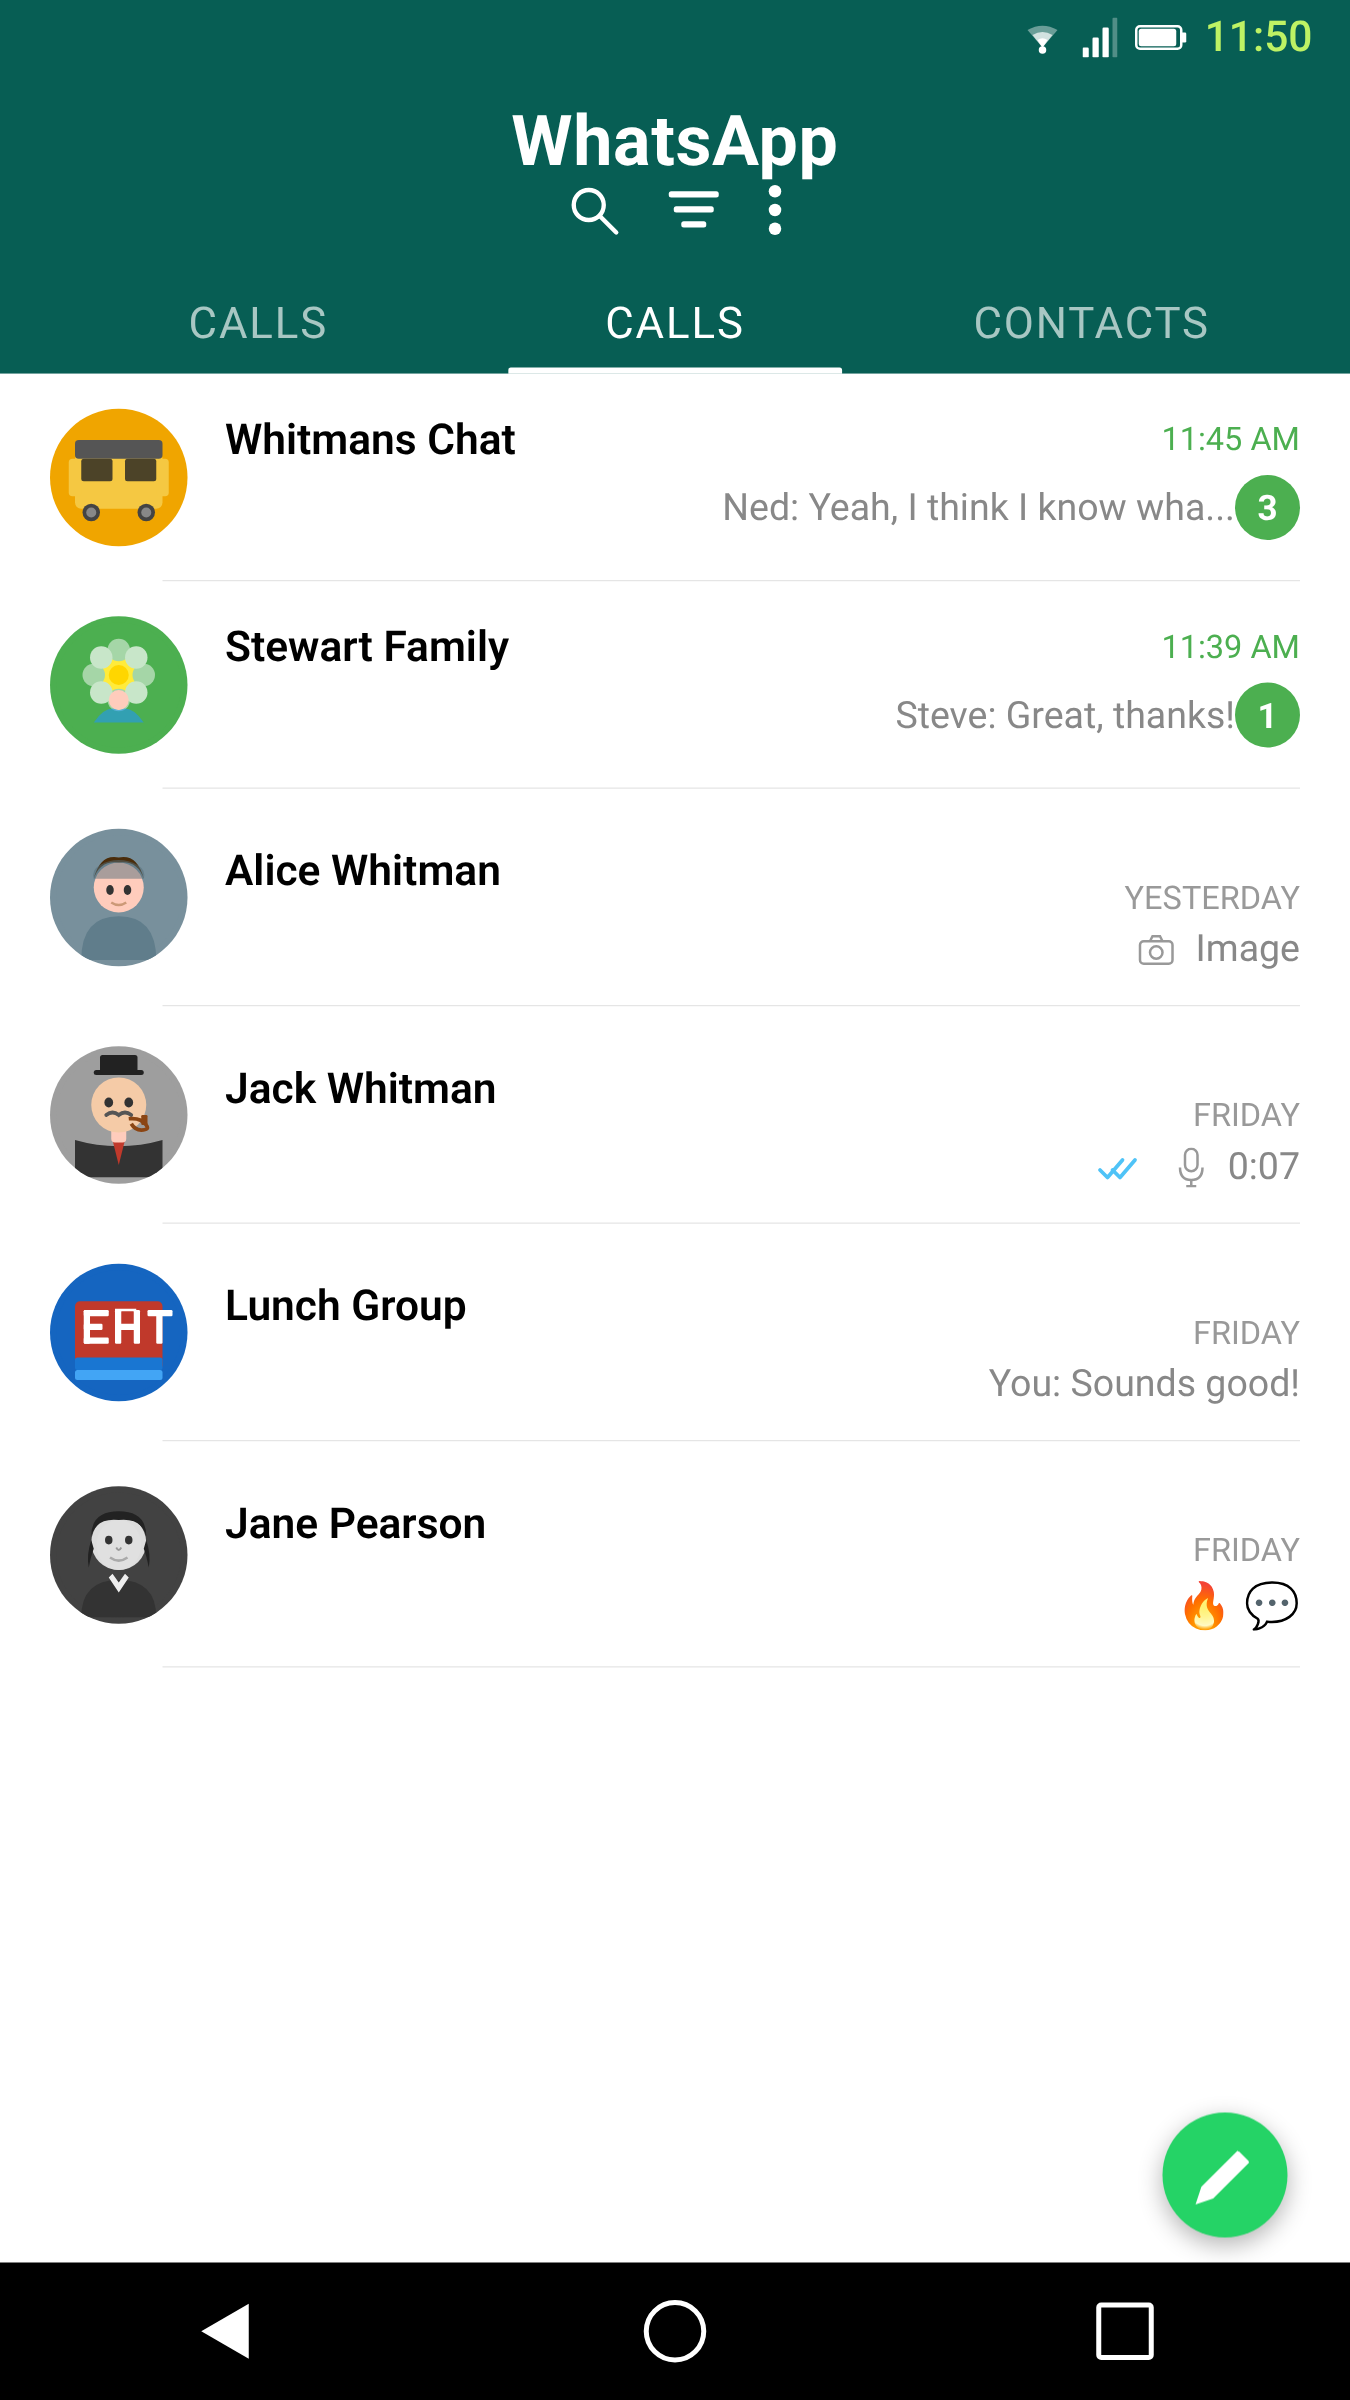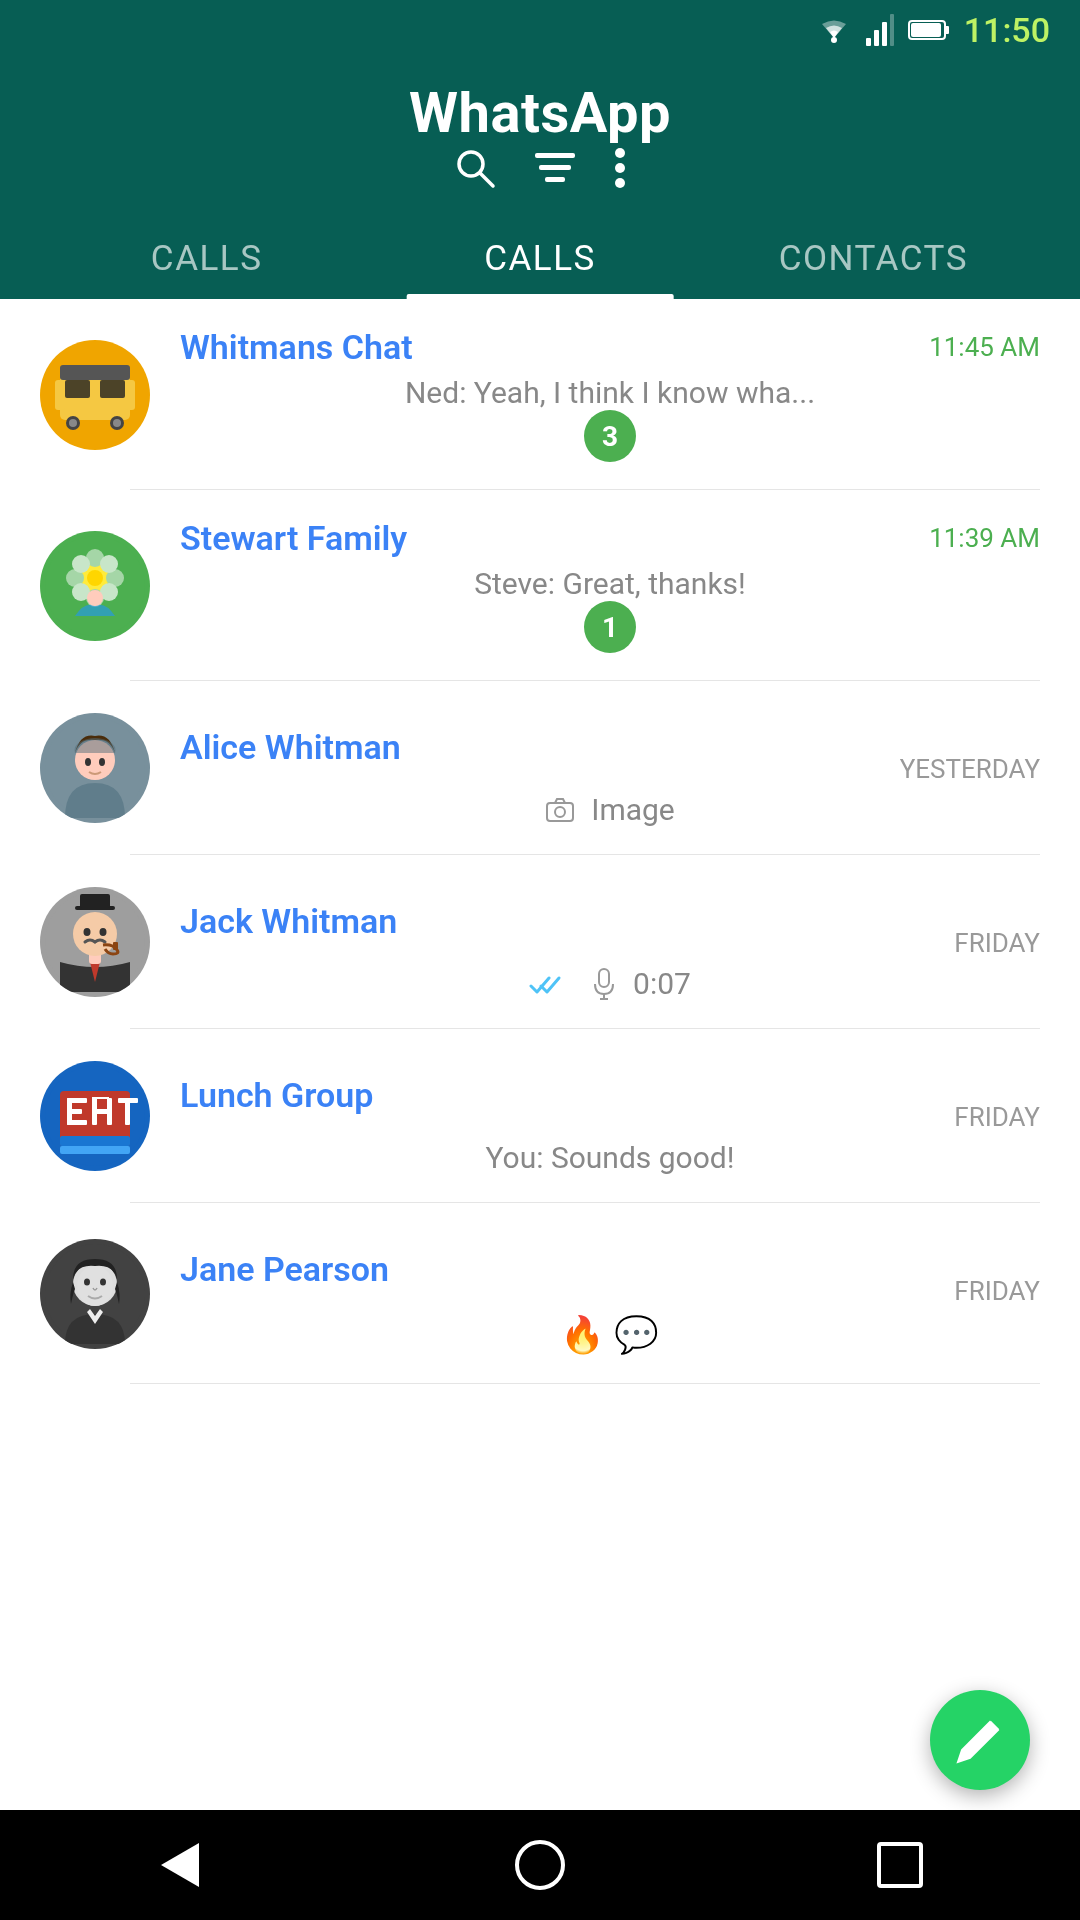--- a/index.html
+++ b/index.html
@@ -138,38 +138,37 @@
     .chat-header-row {
       display: flex;
       justify-content: space-between;
       align-items: center;
       margin-bottom: 8px;
     }
 
     .chat-name {
       font-size: 34px;
       font-weight: 600;
-      color: #3b82f6;
+      color: #000000;
     }
 
     .chat-time {
       font-size: 26px;
       color: #4caf50;
       white-space: nowrap;
     }
     .chat-time.muted {
       color: #999;
       margin-top: 45px;
     }
 
     .chat-preview-row {
       display: flex;
       justify-content: flex-end;
       align-items: center;
-      flex-direction: column;
     }
 
     .chat-preview {
       font-size: 30px;
       color: #888;
       white-space: nowrap;
       overflow: hidden;
       text-overflow: ellipsis;
       max-width: 680px;
       display: flex;

